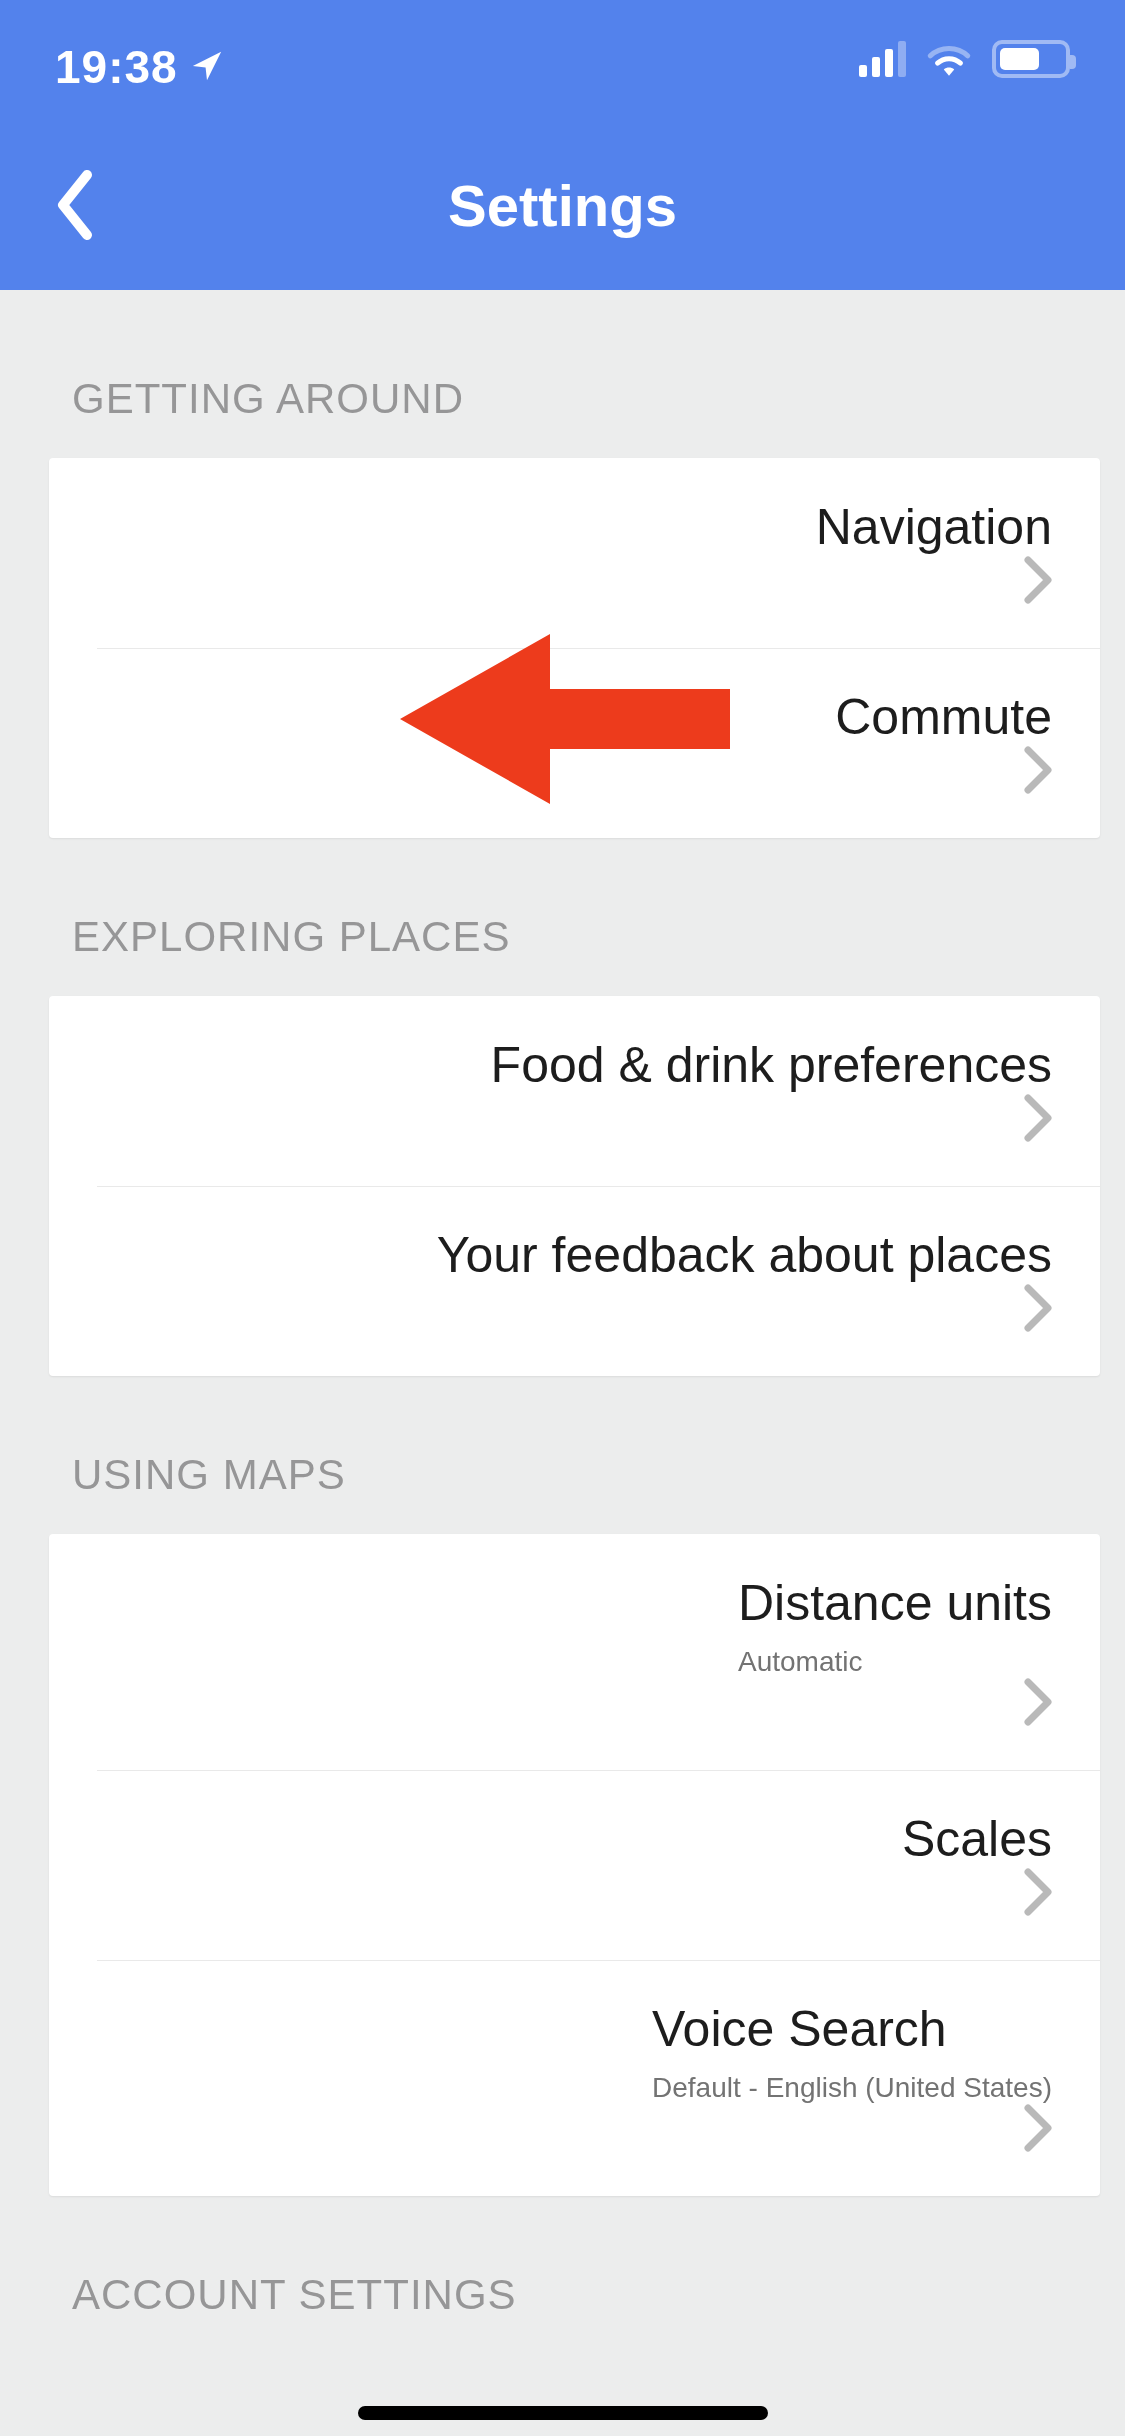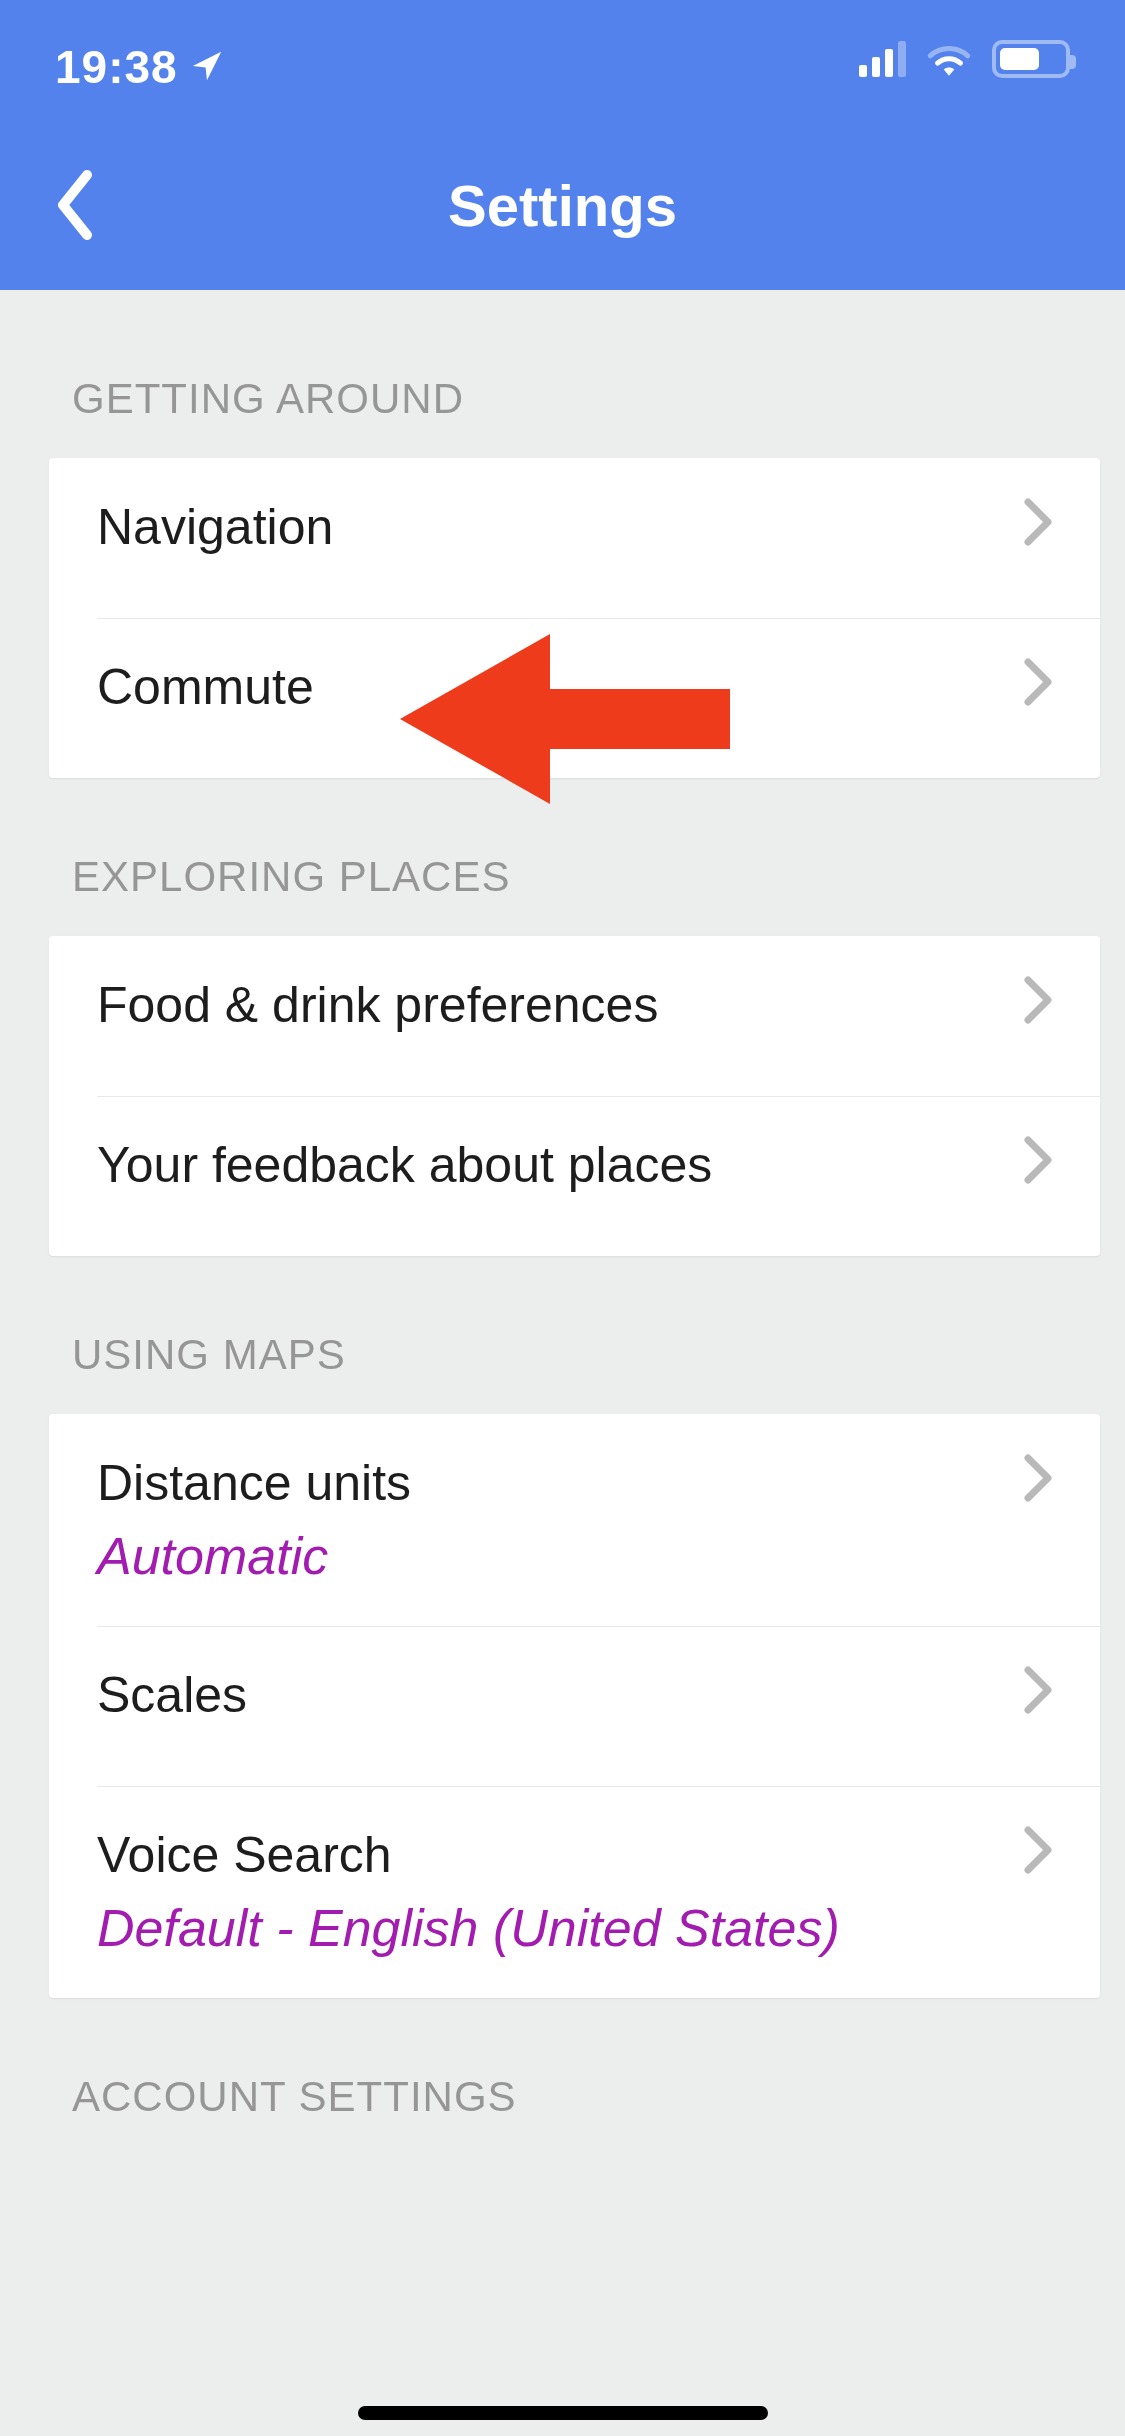--- a/index.html
+++ b/index.html
@@ -8,25 +8,25 @@
   .header { width: 100%; background: #5382ec; color: #fff; }
   .status-bar { height: 120px; display: flex; align-items: flex-start; justify-content: space-between; padding: 40px 55px 0 55px; }
   .status-left { display: flex; align-items: center; gap: 12px; font-size: 46px; font-weight: 600; letter-spacing: 1px; }
   .status-right { display: flex; align-items: center; gap: 18px; }
   .nav-bar { height: 170px; display: flex; align-items: center; justify-content: center; position: relative; }
   .back-btn { position: absolute; left: 30px; width: 90px; height: 90px; display: flex; align-items: center; justify-content: center; }
   .title { font-size: 58px; font-weight: 700; color: #fff; text-align:center; }
   .content { width: 100%; padding-top: 10px; padding-left: 24px; }
   .section-header { font-size: 42px; color: #969697; letter-spacing: 1px; padding: 75px 48px 35px 48px; text-transform: uppercase; }
   .group { margin: 0 25px; background: #fff; border-radius: 4px; box-shadow: 0 1px 2px rgba(0,0,0,0.08); overflow: hidden; }
-  .row { display: flex; align-items: flex-start; justify-content: space-between; padding: 40px 48px 40px 48px; min-height: 160px; position:relative; }
+  .row { display: flex; align-items: flex-end; justify-content: space-between; padding: 40px 48px 40px 48px; min-height: 160px; position:relative;flex-direction:column; }
   .row + .row::before { content:""; position:absolute; left:48px; right:0; top:0; height:1px; background:#e9e9e9; }
   .row-labels { display:flex; flex-direction:column; justify-content:center; gap:14px; }
   .row-label { font-size: 50px; color: #1d1d1d; }
-  .row-sub { font-size: 52px; color: #a21caf; font-style: italic; }
+  .row-sub { font-size: 28px; color: #737373; }
   .chevron { flex: 0 0 auto; }
   .home-indicator { position:absolute; bottom:16px; left:50%; transform:translateX(-50%); width:410px; height:14px; background:#000; border-radius:8px; }
   .annotation-arrow { position:absolute; left: 400px; top: 629px; pointer-events:none; }
   
   .signal { display:flex; align-items:flex-end; gap:5px; height:36px; }
   .signal .bar { width:8px; background:#fff; border-radius:2px; }
   .signal .bar.dim { background: rgba(255,255,255,0.35); }
   .b1{height:12px;} .b2{height:20px;} .b3{height:28px;} .b4{height:36px;}
   
   .wifi svg { display:block; }

